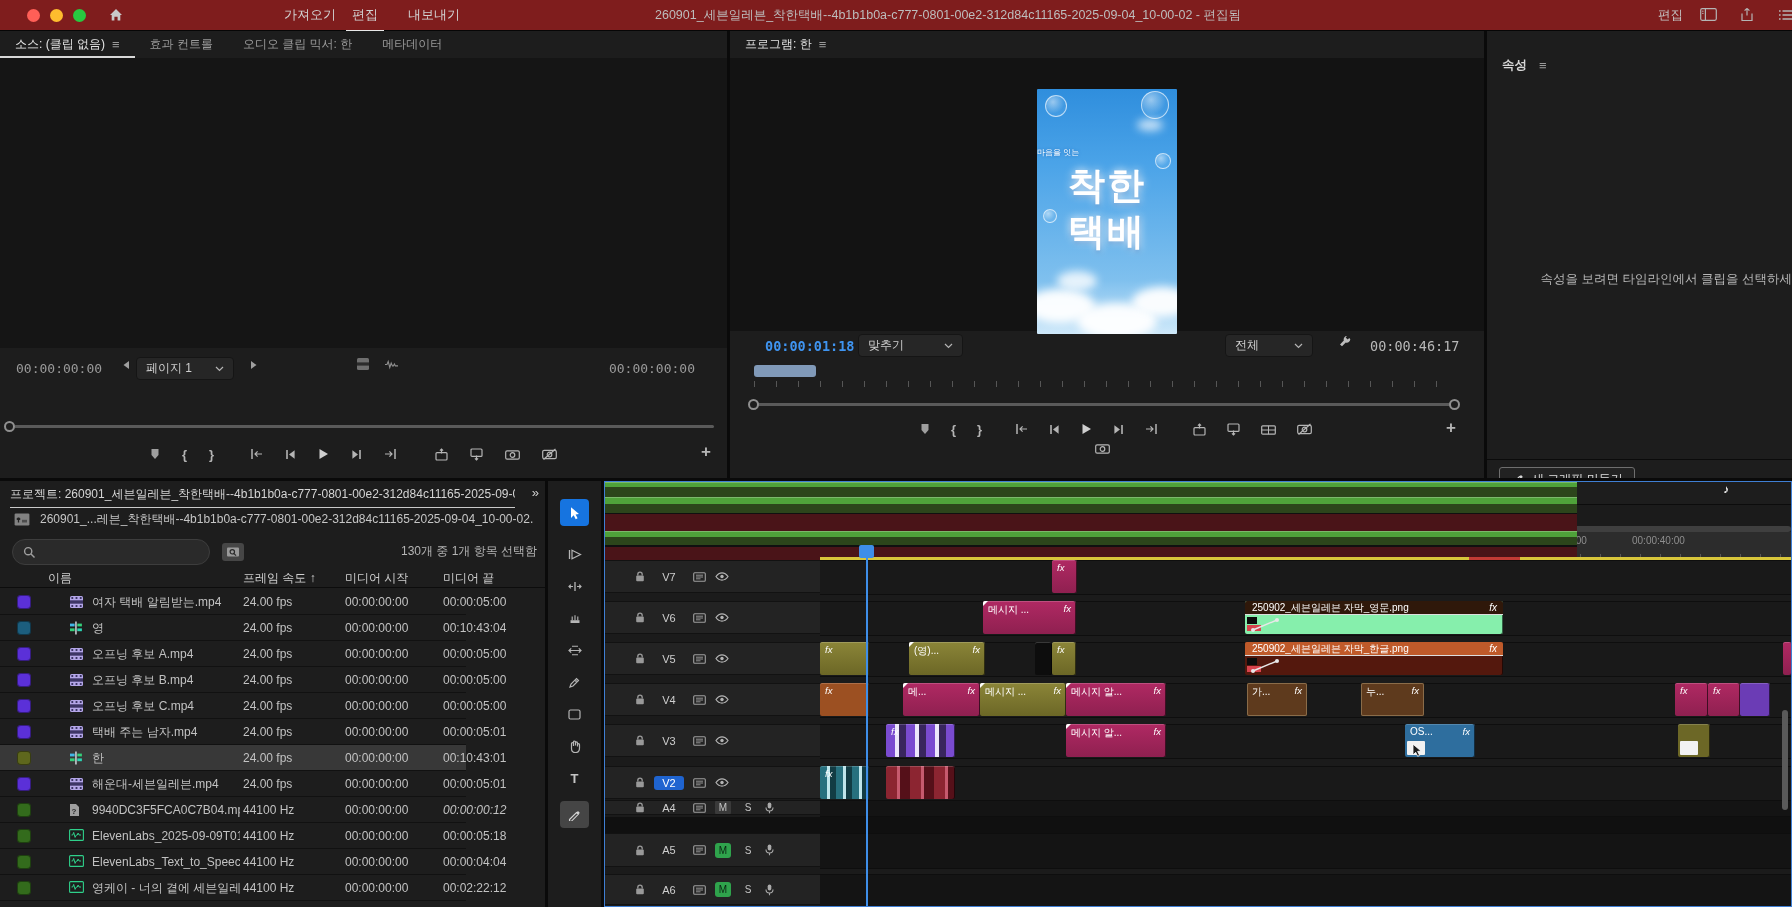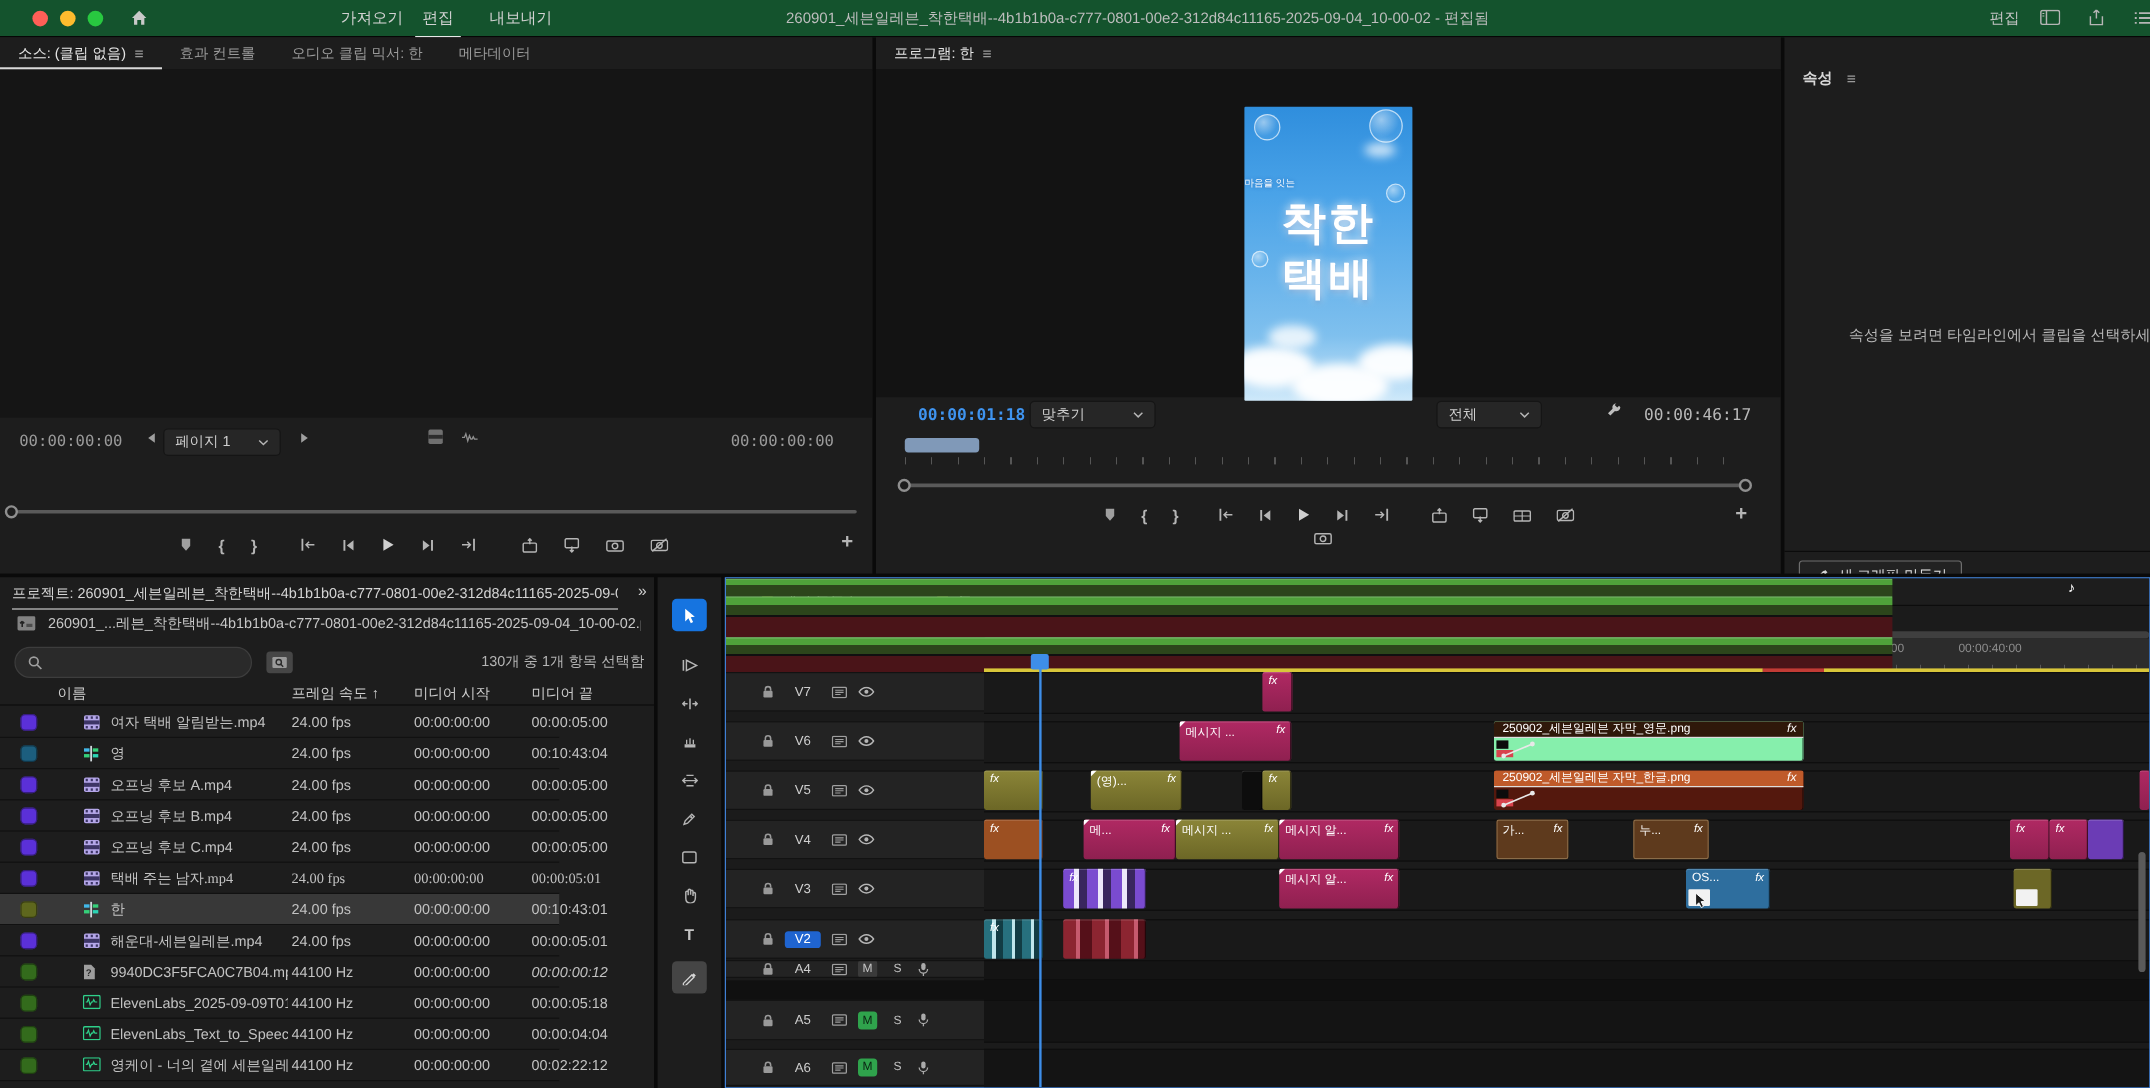--- a/index.html
+++ b/index.html
@@ -1,21 +1,21 @@
 <!DOCTYPE html>
 <html><head>
 <meta charset="utf-8">
 <style>
   html,body{margin:0;padding:0}
   body{width:1792px;height:907px;background:#0a0a0a;font-family:"Liberation Sans","DejaVu Sans",sans-serif;overflow:hidden;position:relative;color:#c8c8c8;font-size:12px}
   .abs{position:absolute}
   .mono{font-family:"DejaVu Sans Mono",monospace}
   .panel{position:absolute;background:#1d1d1d;overflow:hidden}
   
-  #topbar{left:0;top:0;width:1792px;height:30px;background:#14532d;border-bottom:1px solid #060606}
+  #topbar{left:0;top:0;width:1792px;height:30px;background:#7f1d1d;border-bottom:1px solid #060606}
   .tl-dot{position:absolute;top:9px;width:13px;height:13px;border-radius:50%}
   .menu-item{position:absolute;top:0;height:30px;line-height:30px;font-size:13px;color:#d2d2d2;padding:0 6px}
   .menu-item.active{border-bottom:2px solid #e8e8e8}
   #win-title{position:absolute;left:655px;top:0;width:580px;height:30px;line-height:30px;text-align:center;font-size:12.5px;color:#bdbdbd;white-space:nowrap}
   
   .ptabs{position:absolute;left:0;top:0;right:0;height:27px;background:#1d1d1d;border-bottom:1px solid #0c0c0c;display:flex;align-items:stretch}
   .ptab{padding:0 15px;font-size:12px;color:#9b9b9b;display:flex;align-items:center;gap:7px;white-space:nowrap}
   .ptab.active{color:#e5e5e5;box-shadow:inset 0 -2px 0 #d8d8d8}
   .hamb{color:#9a9a9a;font-size:13px}
   .dd{background:#262626;border:1px solid #151515;border-radius:4px;height:23px;display:inline-flex;align-items:center;justify-content:space-between;padding:0 9px;font-size:12px;color:#cfcfcf;box-sizing:border-box}
@@ -271,21 +271,21 @@
   </div>
   <div class="abs mono" style="left:35px;top:307px;font-size:13.5px;color:#3f94f0;font-weight:bold">00:00:01:18</div>
   <div class="dd" style="position:absolute;left:128px;top:303px;width:105px">
       <span>맞추기</span>
       <span>
         <svg width="9" height="6" viewBox="0 0 9 6" style="display:block">
           <path d="M1 1l3.5 3.4L8 1" stroke="#b5b5b5" fill="none" stroke-width="1.2"></path>
         </svg>
       </span>
     </div>
-  <div class="dd" style="position:absolute;left:467px;top:303px;width:88px">
+  <div class="dd" style="position:absolute;left:495px;top:303px;width:88px">
       <span>전체</span>
       <span>
         <svg width="9" height="6" viewBox="0 0 9 6" style="display:block">
           <path d="M1 1l3.5 3.4L8 1" stroke="#b5b5b5" fill="none" stroke-width="1.2"></path>
         </svg>
       </span>
     </div>
   <span class="abs" style="left:608px;top:305px"><span><svg width="14" height="14" viewBox="0 0 14 14" style="display:block">
           <path d="M12.3 3.3a3.4 3.4 0 01-4.5 3.2L4 10.3 2 8.4l3.8-3.8a3.4 3.4 0 013.2-4.5L7.6 1.5l2.1 2.1 1.5-1.5z" fill="#bdbdbd"></path>
         </svg></span></span>
@@ -524,21 +524,21 @@
             <rect x="6.6" y="10" width="1.8" height="2" fill="#3d3566"></rect>
             <rect x="10.8" y="10" width="1.8" height="2" fill="#3d3566"></rect>
           </svg>
         </div>
         <div class="cell" style="left: 92px; width: 148px;">오프닝 후보 C.mp4</div>
         <div class="cell" style="left: 243px; width: 95px;">24.00 fps</div>
         <div class="cell" style="left: 345px; width: 95px;">00:00:00:00</div>
         <div class="cell" style="left: 443px; width: 98px;">00:00:05:00</div>
         <div style="position: absolute; left: 0px; right: 0px; bottom: 0px; height: 1px; background: rgb(17, 17, 17);"></div>
       </div>
-      <div class="prow" style="top: 130px; font-family: Liberation Serif, serif;">
+      <div class="prow" style="top: 130px;">
         <div class="chip" style="background: rgb(91, 48, 216);"></div>
         <div class="ricon">
           <svg width="15" height="14" viewBox="0 0 15 14" style="display:block">
             <rect x="1" y="1" width="13" height="12" rx="1.5" fill="#b4a6e8"></rect>
             <rect x="1" y="5.3" width="13" height="3.4" fill="#3d3566"></rect>
             <rect x="2.4" y="2" width="1.8" height="2" fill="#3d3566"></rect>
             <rect x="6.6" y="2" width="1.8" height="2" fill="#3d3566"></rect>
             <rect x="10.8" y="2" width="1.8" height="2" fill="#3d3566"></rect>
             <rect x="2.4" y="10" width="1.8" height="2" fill="#3d3566"></rect>
             <rect x="6.6" y="10" width="1.8" height="2" fill="#3d3566"></rect>

